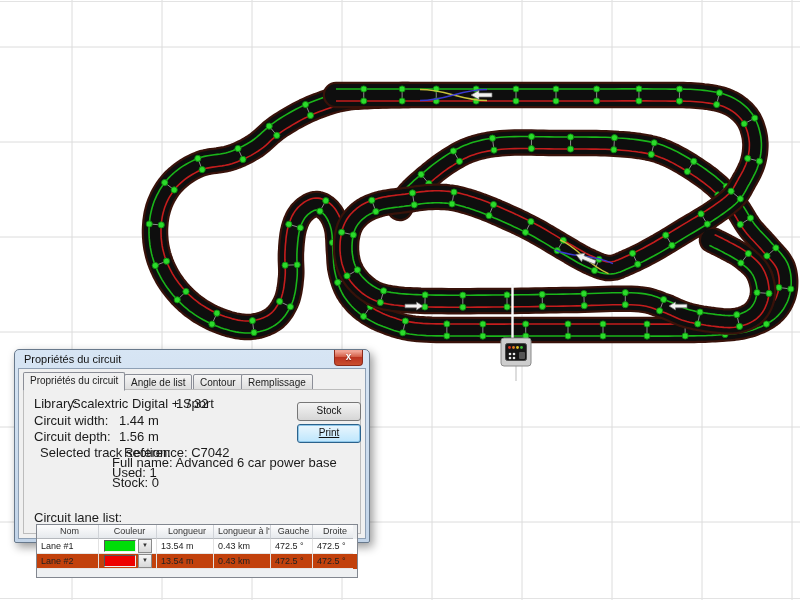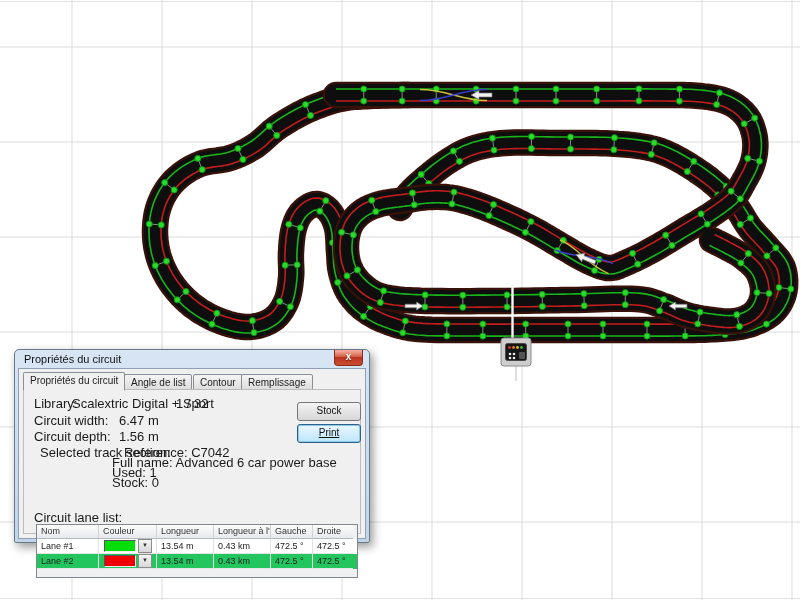--- a/index.html
+++ b/index.html
@@ -29,23 +29,23 @@
     text-align:center;line-height:16px;background:linear-gradient(#f4f4f4,#d6d6d6);
     border:1px solid #777;border-radius:3px;cursor:pointer;}
   #print-btn{background:linear-gradient(#eaf6fd,#bde6fd);border:1px solid #2c628b;
     box-shadow:0 0 0 1px #8ec7ea inset;}
   
   #lane-table{position:absolute;left:12px;top:134px;width:320px;height:52px;background:#eef0f2;
     border:1px solid #828790;}
   #lane-head{display:flex;height:14px;}
   .th{box-sizing:border-box;height:14px;font-size:9px;color:#333;padding:1px 0 0 4px;
     background:linear-gradient(#fdfdfd,#e6e9ed);border-right:1px solid #d0d3d8;
-    border-bottom:1px solid #b5b8bd;overflow:hidden;white-space:nowrap;}
+    border-bottom:1px solid #b5b8bd;overflow:hidden;white-space:nowrap;text-align:center;}
   .tr{display:flex;height:15px;background:#fff;}
-  .tr.sel{background:#22c55e;align-items:flex-end;}
+  .tr.sel{background:#c2410c;align-items:flex-end;}
   .td{box-sizing:border-box;height:15px;font-size:9px;color:#222;padding:2px 0 0 4px;
     border-right:1px solid #e2e2e2;border-bottom:1px solid #e6e6e6;overflow:hidden;white-space:nowrap;
     display:flex;align-items:center;padding-top:0;}
   .c0{width:62px;} .c1{width:58px;} .c2{width:57px;} .c3{width:57px;} .c4{width:42px;} .c5{width:40px;border-right:none;}
   .sw{display:inline-block;width:30px;height:10px;margin-left:1px;
     border-top:1px solid #555;border-left:1px solid #555;border-bottom:1px solid #eee;border-right:1px solid #eee;}
   .dd{display:inline-block;width:12px;height:12px;margin-left:2px;font-size:6px;line-height:11px;
     text-align:center;color:#333;background:linear-gradient(#f6f6f6,#d8d8d8);border:1px solid #8a8a8a;}
 </style>
 </head>
@@ -377,21 +377,21 @@
     <div id="client">
       <div class="tab active" style="left:4px;">Propriétés du circuit</div>
       <div class="tab" style="left:105px;">Angle de list</div>
       <div class="tab" style="left:174px;">Contour</div>
       <div class="tab" style="left:222px;">Remplissage</div>
       <div id="tabpage">
         <span class="lbl" style="left:10px;top:6px;">Library:</span>
         <span class="val" style="left:48px;top:6px;text-align:center;">Scalextric Digital + Sport</span>
         <span class="val" style="left:152px;top:6px;">1 / 32</span>
         <span class="lbl" style="left:10px;top:23px;">Circuit width:</span>
-        <span class="val" style="left:95px;top:23px;">6.47 m</span>
+        <span class="val" style="left:95px;top:23px;">1.44 m</span>
         <span class="lbl" style="left:10px;top:39px;">Circuit depth:</span>
         <span class="val" style="left:95px;top:39px;">1.56 m</span>
         <span class="lbl" style="left:16px;top:55px;">Selected track section:</span>
         <span class="val" style="left:88px;top:55px;padding-left:12px;">Reference: C7042</span>
         <span class="val" style="left:88px;top:65px;text-align:center;">Full name: Advanced 6 car power base</span>
         <span class="val" style="left:88px;top:75px;">Used: 1</span>
         <span class="val" style="left:88px;top:85px;">Stock: 0</span>
         <div class="btn" id="stock-btn" style="top:12px;">Stock</div>
         <div class="btn" id="print-btn" style="top:34px;text-decoration:underline;">Print</div>
         <span class="lbl" style="left:10px;top:120px;">Circuit lane list:</span>

